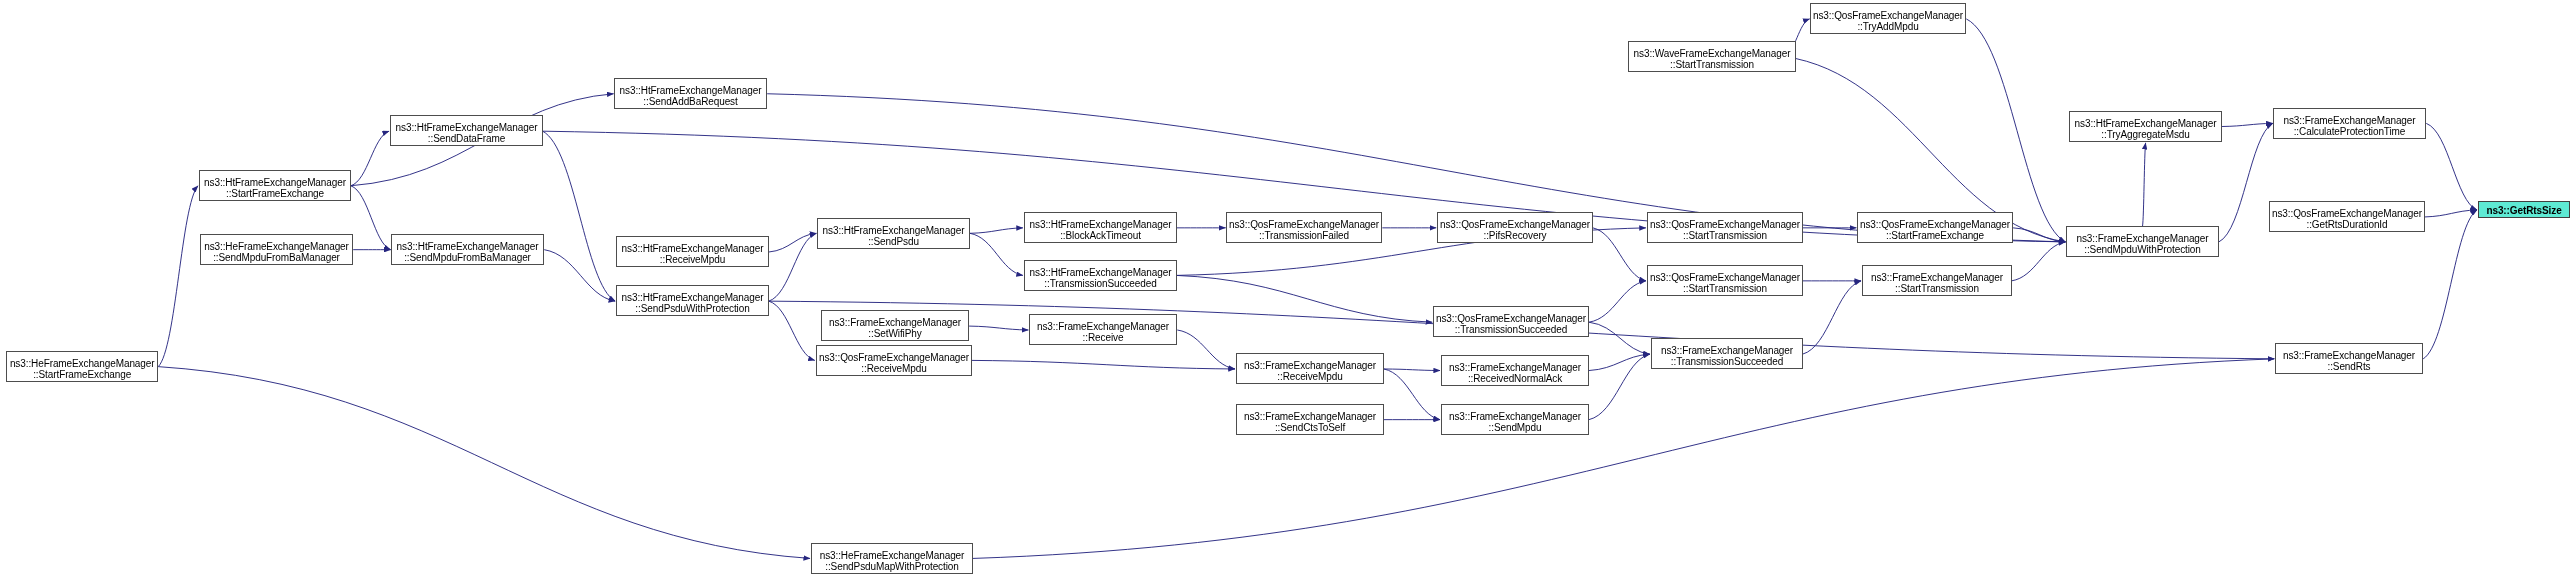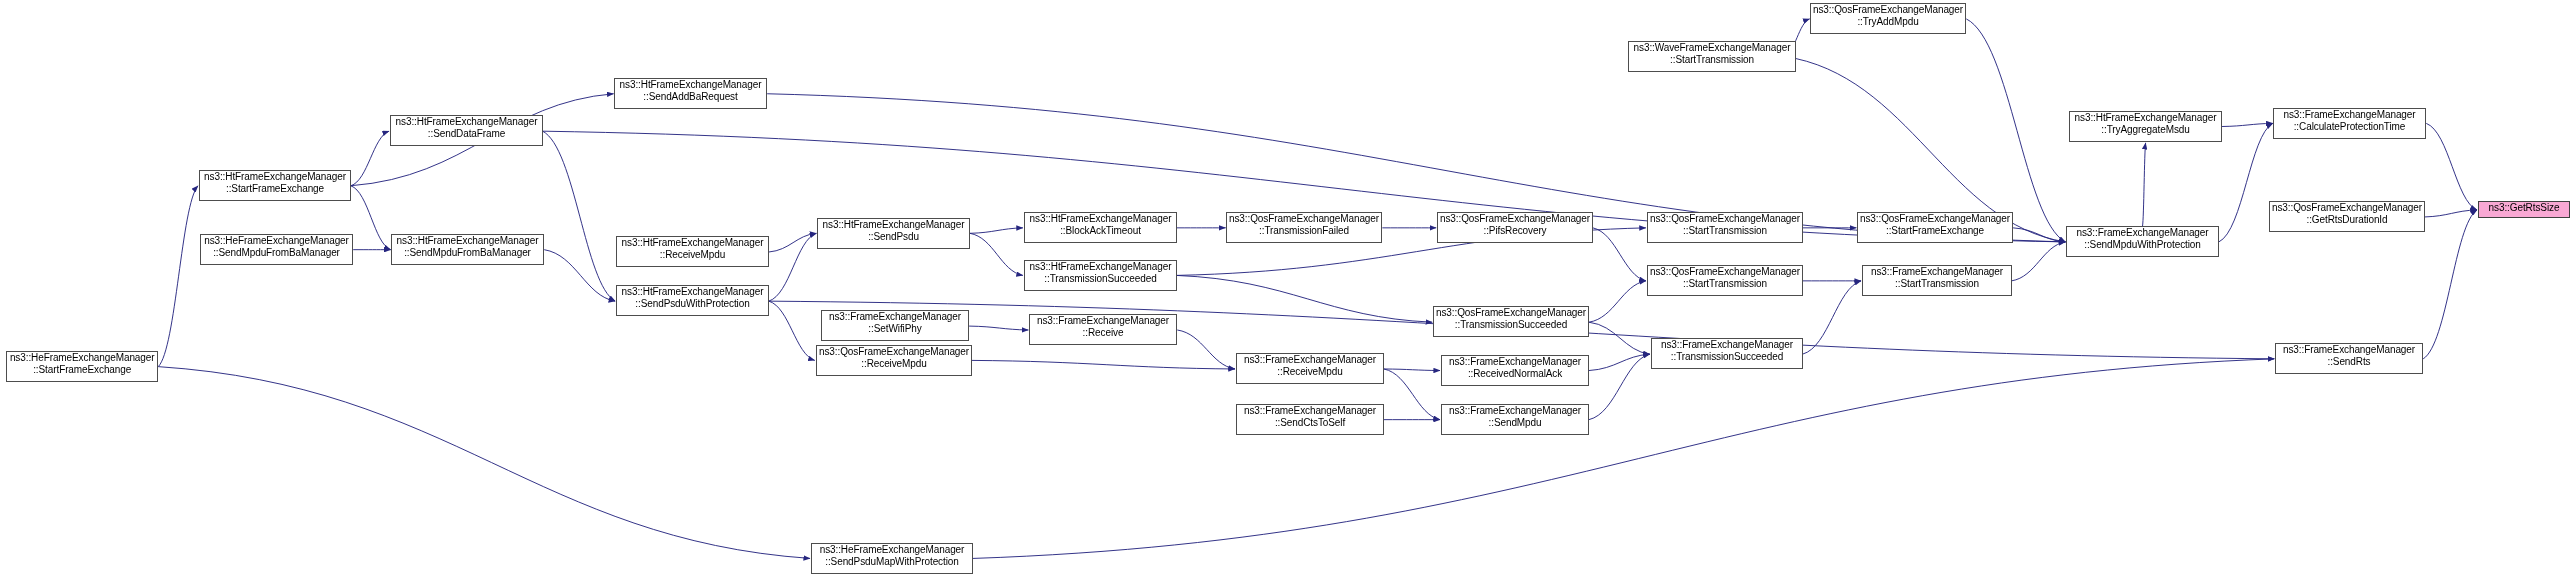--- a/index.html
+++ b/index.html
@@ -21,29 +21,30 @@
   .node{
     position:absolute;
     box-sizing:border-box;
     border:0.8px solid #4d4d4d;
     background:#ffffff;
     color:#000000;
     font-size:10px;
     line-height:11.7px;
     text-align:center;
     display:flex;
-    align-items:flex-start;
+    align-items:flex-end;
     justify-content:center;
     white-space:pre-line;
     letter-spacing:-0.1px;
     z-index:5;
   }
   .node.current{
-    background:#f9a8d4;
+    background:#5eead4;
     border:0.8px solid #404040;
+    font-weight:bold;
   }
   .node .lbl{ display:block; width:100%; padding:0 2.3px; }
 </style>
 </head>
 <body>
 
 <div id="canvas">
   <svg class="edges" id="edge-layer" xmlns="http://www.w3.org/2000/svg" viewBox="0 0 3304 737" width="2576" height="575">
     <defs>
       <marker id="arrow" markerWidth="9" markerHeight="7" refX="8.5" refY="3.5" orient="auto" markerUnits="userSpaceOnUse">

